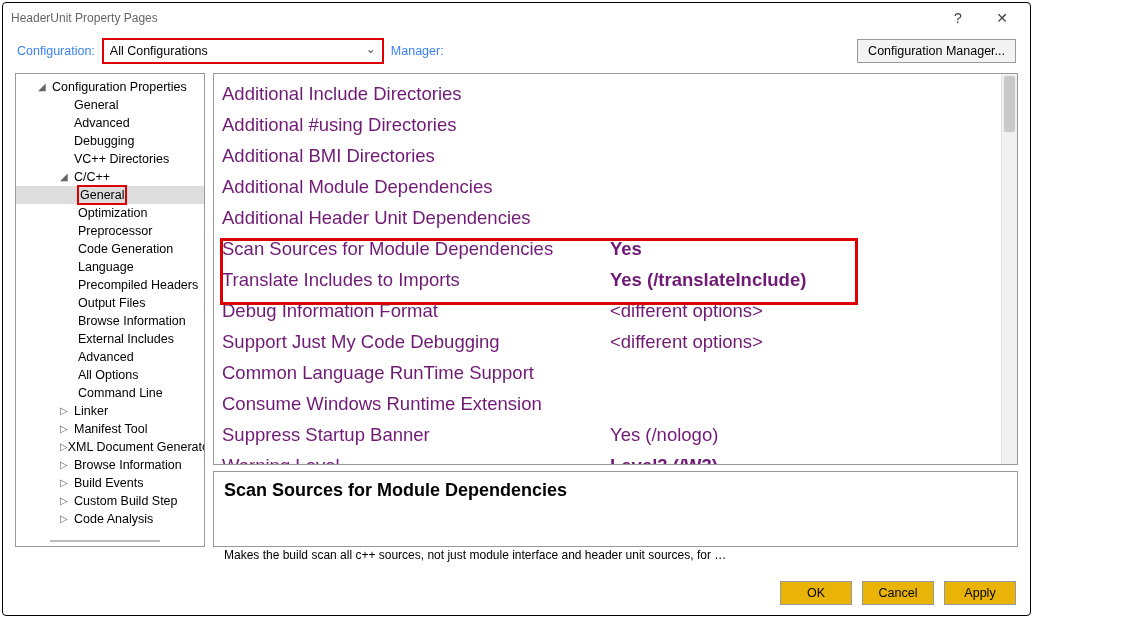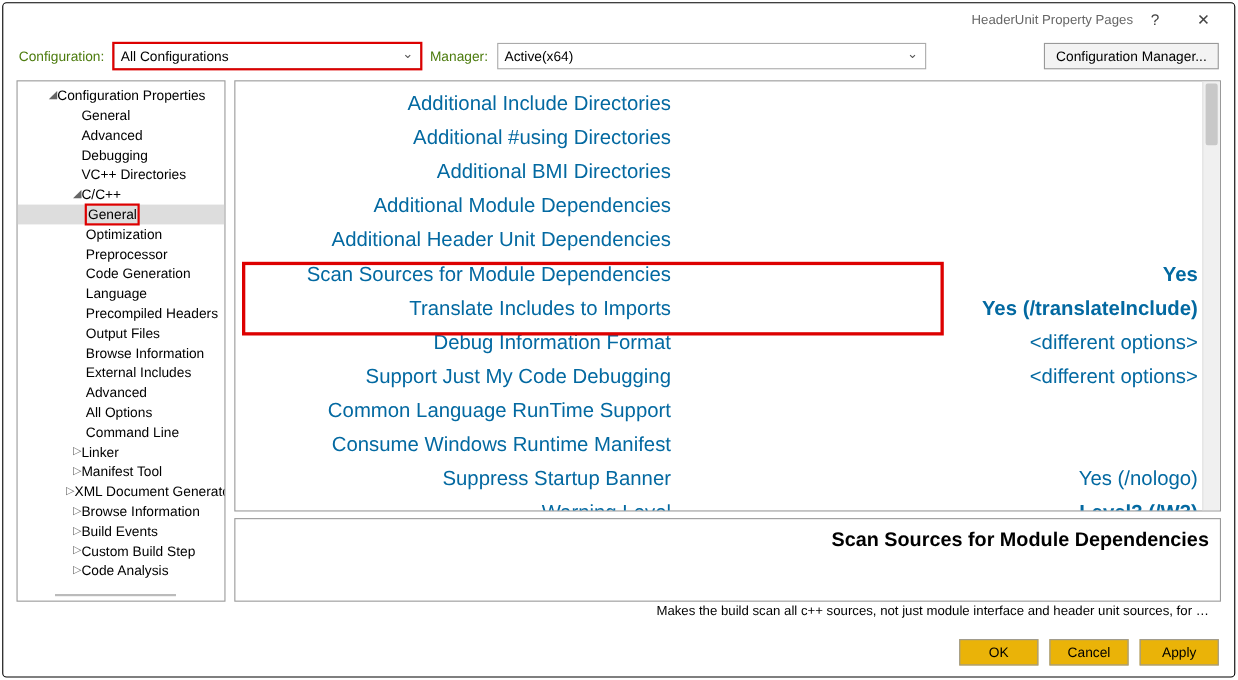--- a/index.html
+++ b/index.html
@@ -1,23 +1,23 @@
 <!DOCTYPE html>
 <html><head>
   <meta charset="utf-8">
   <style>
     * { box-sizing: border-box; margin: 0; padding: 0; font-family: "Segoe UI", Tahoma, sans-serif; }
     body { background: #fff; width: 1125px; height: 618px; overflow: hidden; }
-    .outer { width: 1121px; height: 614px; margin: 2px; border: 1px solid #000; border-radius: 4px; position: relative; background: #fff; text-align: right; }
+    .outer { width: 1029px; height: 614px; margin: 2px; border: 1px solid #000; border-radius: 4px; position: relative; background: #fff; }
     .titlebar { height: 30px; display: flex; align-items: center; padding: 0 8px; font-size: 12px; color: #666; }
     .titlebar-title { flex: 1; }
     .titlebar-btn { width: 40px; height: 28px; display: flex; align-items: center; justify-content: center; font-size: 14px; color: #444; cursor: pointer; }
     .help-icon { font-size: 14px; margin-right: 4px; }
     .toolbar { display: flex; align-items: center; gap: 8px; padding: 6px 14px 10px 14px; }
-    .tlabel { font-size: 12.5px; color: #4d7c0f; }
+    .tlabel { font-size: 12.5px; color: #3b82f6; }
     .combo { height: 24px; border: 1px solid #aaa; background: #fff; font-size: 12.5px; padding: 0 22px 0 6px; display: flex; align-items: center; position: relative; }
     .combo::after { content: "⌄"; position: absolute; right: 6px; top: 2px; font-size: 12px; color: #555; }
     .config-combo { width: 280px; }
     .platform-combo { width: 390px; }
     .highlight-red { outline: 2px solid #d00; outline-offset: -1px; }
     .cfg-mgr-btn { height: 24px; border: 1px solid #999; background: #f3f3f3; font-size: 12.5px; padding: 0 10px; display: flex; align-items: center; margin-left: auto; cursor: pointer; }
     .main-area { display: flex; padding: 0 12px; height: 474px; }
     .sidebar { width: 190px; border: 1px solid #999; padding: 4px 0; overflow: hidden; background: #fff; position: relative; }
     .sidebar-scroll-ind { position: absolute; left: 34px; bottom: 4px; width: 110px; height: 2px; background: #bbb; }
     .tree-row { font-size: 12.5px; line-height: 18px; height: 18px; padding-left: 8px; display: flex; align-items: center; white-space: nowrap; color: #000; cursor: pointer; }
@@ -25,21 +25,21 @@
     .tree-row.lvl1 { padding-left: 22px; }
     .tree-row.lvl2 { padding-left: 44px; }
     .tree-row.lvl3 { padding-left: 62px; }
     .tree-row.sel { background: #ddd; }
     .tree-row.hl-label span.lbl { outline: 2px solid #d00; outline-offset: -1px; padding: 0 2px; display: inline-block; }
     .content { flex: 1; margin-left: 8px; display: flex; flex-direction: column; }
     .prop-grid { flex: 1; border: 1px solid #999; background: #fff; position: relative; overflow: hidden; }
     .prop-scroll { position: absolute; right: 0; top: 0; width: 16px; bottom: 0; background: #f0f0f0; border-left: 1px solid #e0e0e0; }
     .prop-scroll-thumb { position: absolute; left: 2px; right: 2px; top: 2px; height: 56px; background: #c8c8c8; border-radius: 2px; }
     .prop-rows { padding: 4px 20px 0 8px; }
-    .prop-row { display: flex; font-size: 18.5px; line-height: 31px; height: 31px; color: #0369a1; }
+    .prop-row { display: flex; font-size: 18.5px; line-height: 31px; height: 31px; color: #701a75; }
     .prop-name { width: 388px; padding-left: 0; }
     .prop-val { flex: 1; }
     .prop-row.bold .prop-val { font-weight: 700; }
     .prop-row.cut { overflow: hidden; height: 16px; }
     .red-box { position: absolute; border: 3px solid #d00; pointer-events: none; }
     .red-box.box1 { left: 6px; top: 164px; width: 638px; height: 67px; }
     .desc-panel { border: 1px solid #999; border-top: 1px solid #999; margin-top: 6px; padding: 6px 10px; height: 76px; }
     .desc-title { font-size: 18px; font-weight: 600; line-height: 24px; }
     .desc-text { font-size: 12px; line-height: 26px; white-space: nowrap; overflow: hidden; text-overflow: ellipsis; margin-top: 40px; }
     .footer { position: absolute; right: 14px; bottom: 10px; display: flex; gap: 10px; }
@@ -54,23 +54,20 @@
     <span class="titlebar-btn help-icon">?</span>
     <span class="titlebar-btn">✕</span>
   </div>
 
   <div class="toolbar">
     <span class="tlabel">Configuration:</span>
     <div class="combo config-combo highlight-red">
       <span>All Configurations</span>
     </div>
     <span class="tlabel">Manager:</span>
-    <div class="combo platform-combo">
-      <span>Active(x64)</span>
-    </div>
     <div class="cfg-mgr-btn">Configuration Manager...</div>
   </div>
 
   <div class="main-area">
     <div class="sidebar">
       <div class="tree-row lvl1">
           <span class="exp">◢</span>
           <span class="lbl">Configuration Properties</span>
         </div>
       <div class="tree-row lvl2">
@@ -197,21 +194,21 @@
             </div>
             <div class="prop-row">
               <div class="prop-name">Support Just My Code Debugging</div>
               <div class="prop-val">&lt;different options&gt;</div>
             </div>
             <div class="prop-row">
               <div class="prop-name">Common Language RunTime Support</div>
               <div class="prop-val"></div>
             </div>
             <div class="prop-row">
-              <div class="prop-name">Consume Windows Runtime Manifest</div>
+              <div class="prop-name">Consume Windows Runtime Extension</div>
               <div class="prop-val"></div>
             </div>
             <div class="prop-row">
               <div class="prop-name">Suppress Startup Banner</div>
               <div class="prop-val">Yes (/nologo)</div>
             </div>
             <div class="prop-row bold cut">
               <div class="prop-name">Warning Level</div>
               <div class="prop-val">Level3 (/W3)</div>
             </div>

